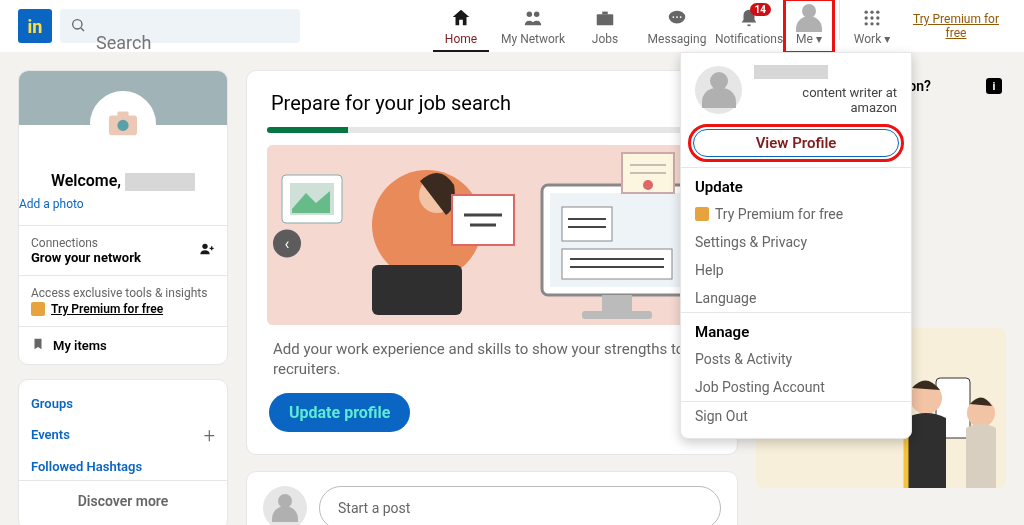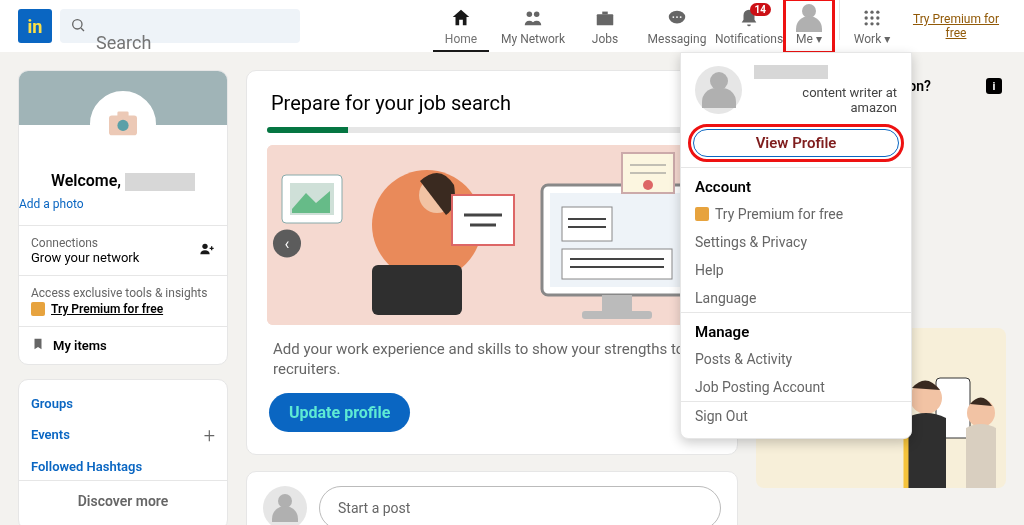--- a/index.html
+++ b/index.html
@@ -5,21 +5,21 @@
   * { box-sizing: border-box; font-family: -apple-system, BlinkMacSystemFont, "Segoe UI", Roboto, Arial, sans-serif; }
   body { margin: 0; background: #f3f2ef; width: 1024px; height: 525px; overflow: hidden; color: #000; }
   
   .header { height: 52px; background: #fff; display: flex; align-items: center; padding: 0 18px; gap: 8px; }
   .logo { width: 34px; height: 34px; background: #0a66c2; color: #fde047; font-weight: 700; font-size: 18px; display: flex; align-items: center; justify-content: center; border-radius: 3px; }
   .search-box { background: #eef3f8; height: 34px; width: 240px; border-radius: 4px; display: flex; align-items: center; padding: 0 10px; gap: 8px; color: #666; font-size: 14px; }
   .search-box input { border: none; background: transparent; outline: none; font-size: 18px; flex: 1; margin-top: 32px; }
   .nav-spacer { flex: 1; }
   .nav-items { display: flex; }
   .nav-item { width: 72px; display: flex; flex-direction: column; align-items: center; justify-content: center; font-size: 12px; color: #666; cursor: pointer; position: relative; height: 52px; gap: 2px; }
-  .nav-item.active { color: #737373; }
+  .nav-item.active { color: #7f1d1d; }
   .nav-item.active::after { content: ""; position: absolute; bottom: 0; left: 8px; right: 8px; height: 2px; background: #191919; }
   .nav-icon { width: 24px; height: 24px; display: flex; align-items: center; justify-content: center; }
   .badge { position: absolute; top: 3px; right: 14px; background: #cc1016; color: #fff; font-size: 10px; font-weight: 700; padding: 1px 5px; border-radius: 10px; }
   .divider-v { width: 1px; height: 40px; background: #e6e6e6; margin: 0 6px; }
   .premium-link { width: 100px; font-size: 12px; text-align: center; color: #915907; text-decoration: underline; line-height: 14px; cursor: pointer; }
   .red-box { outline: 3px solid #e11; outline-offset: -1px; }
   
   .cols { display: flex; gap: 18px; padding: 18px; }
   .col-left { width: 210px; display: flex; flex-direction: column; gap: 14px; }
   .col-mid { flex: 1; display: flex; flex-direction: column; gap: 16px; }
@@ -28,21 +28,21 @@
   
   .id-card { overflow: hidden; }
   .banner { height: 54px; background: #a0b4b7; }
   .avatar-wrap { display: flex; justify-content: center; margin-top: -34px; }
   .avatarL { width: 66px; height: 66px; border-radius: 50%; background: #fff; border: 2px solid #fff; display: flex; align-items: center; justify-content: center; }
   .welcome { text-align: center; font-weight: 600; margin-top: 14px; font-size: 16px; }
   .name-blur { display: inline-block; width: 70px; height: 18px; background: #d7d7d7; vertical-align: middle; }
   .add-photo { text-align: left; color: #0a66c2; font-size: 12px; margin: 6px 0 14px; cursor: pointer; }
   .sep { border-top: 1px solid #e6e6e6; }
   .small-row { padding: 10px 12px; font-size: 12px; display: flex; justify-content: space-between; align-items: center; }
-  .grow { font-weight: 400; font-size: 13px; }
+  .grow { font-weight: 700; font-size: 13px; }
   .prem-row { padding: 10px 12px; font-size: 12px; }
   .prem-row .sub { color: #666; }
   .prem-row .lnk { font-weight: 600; text-decoration: underline; display: flex; align-items: center; gap: 6px; margin-top: 2px; cursor: pointer; }
   .chip { width: 14px; height: 14px; background: #e7a33e; border-radius: 2px; display: inline-block; }
   .my-items { padding: 10px 12px; font-size: 13px; font-weight: 600; display: flex; align-items: center; gap: 8px; cursor: pointer; }
   .links-card { padding: 10px 0; }
   .l-link { padding: 6px 12px; font-size: 13px; color: #0a66c2; font-weight: 600; display: flex; justify-content: space-between; align-items: center; cursor: pointer; }
   .discover { padding: 12px 0 10px; text-align: center; color: #666; font-size: 14px; font-weight: 600; border-top: 1px solid #e6e6e6; cursor: pointer; }
   
   .mid-heading { font-size: 20px; font-weight: 400; margin: 2px 0 12px 4px; }
@@ -177,21 +177,21 @@
         <div class="person-head"></div>
           <div class="person-body"></div>
       </div>
     </div>
     <div>
       <span class="dd-name-blur"></span>
       <div class="dd-sub">content writer at amazon</div>
     </div>
   </div>
   <div class="view-profile">View Profile</div>
-  <div class="dd-heading">Account</div>
+  <div class="dd-heading">Update</div>
   <div class="dd-item">
       <span class="chip"></span>
       <span>Try Premium for free</span>
     </div>
   <div class="dd-item">Settings &amp; Privacy</div>
   <div class="dd-item">Help</div>
   <div class="dd-item">Language</div>
   <div class="dd-heading">Manage</div>
   <div class="dd-item">Posts &amp; Activity</div>
   <div class="dd-item">Job Posting Account</div>

